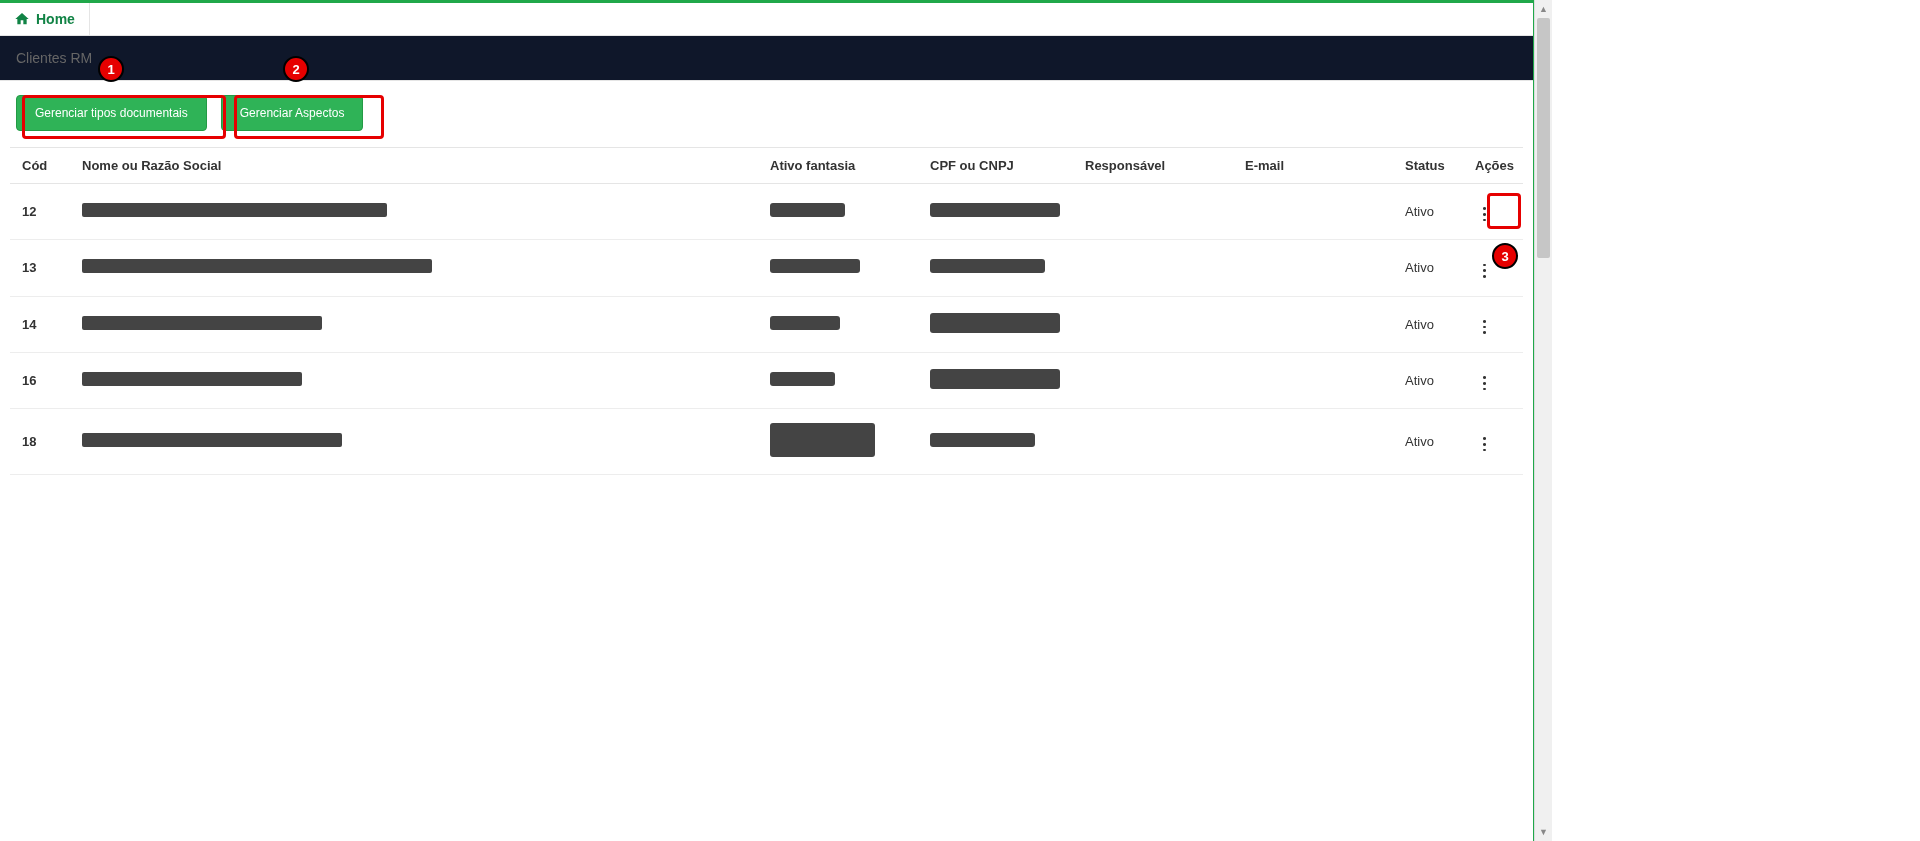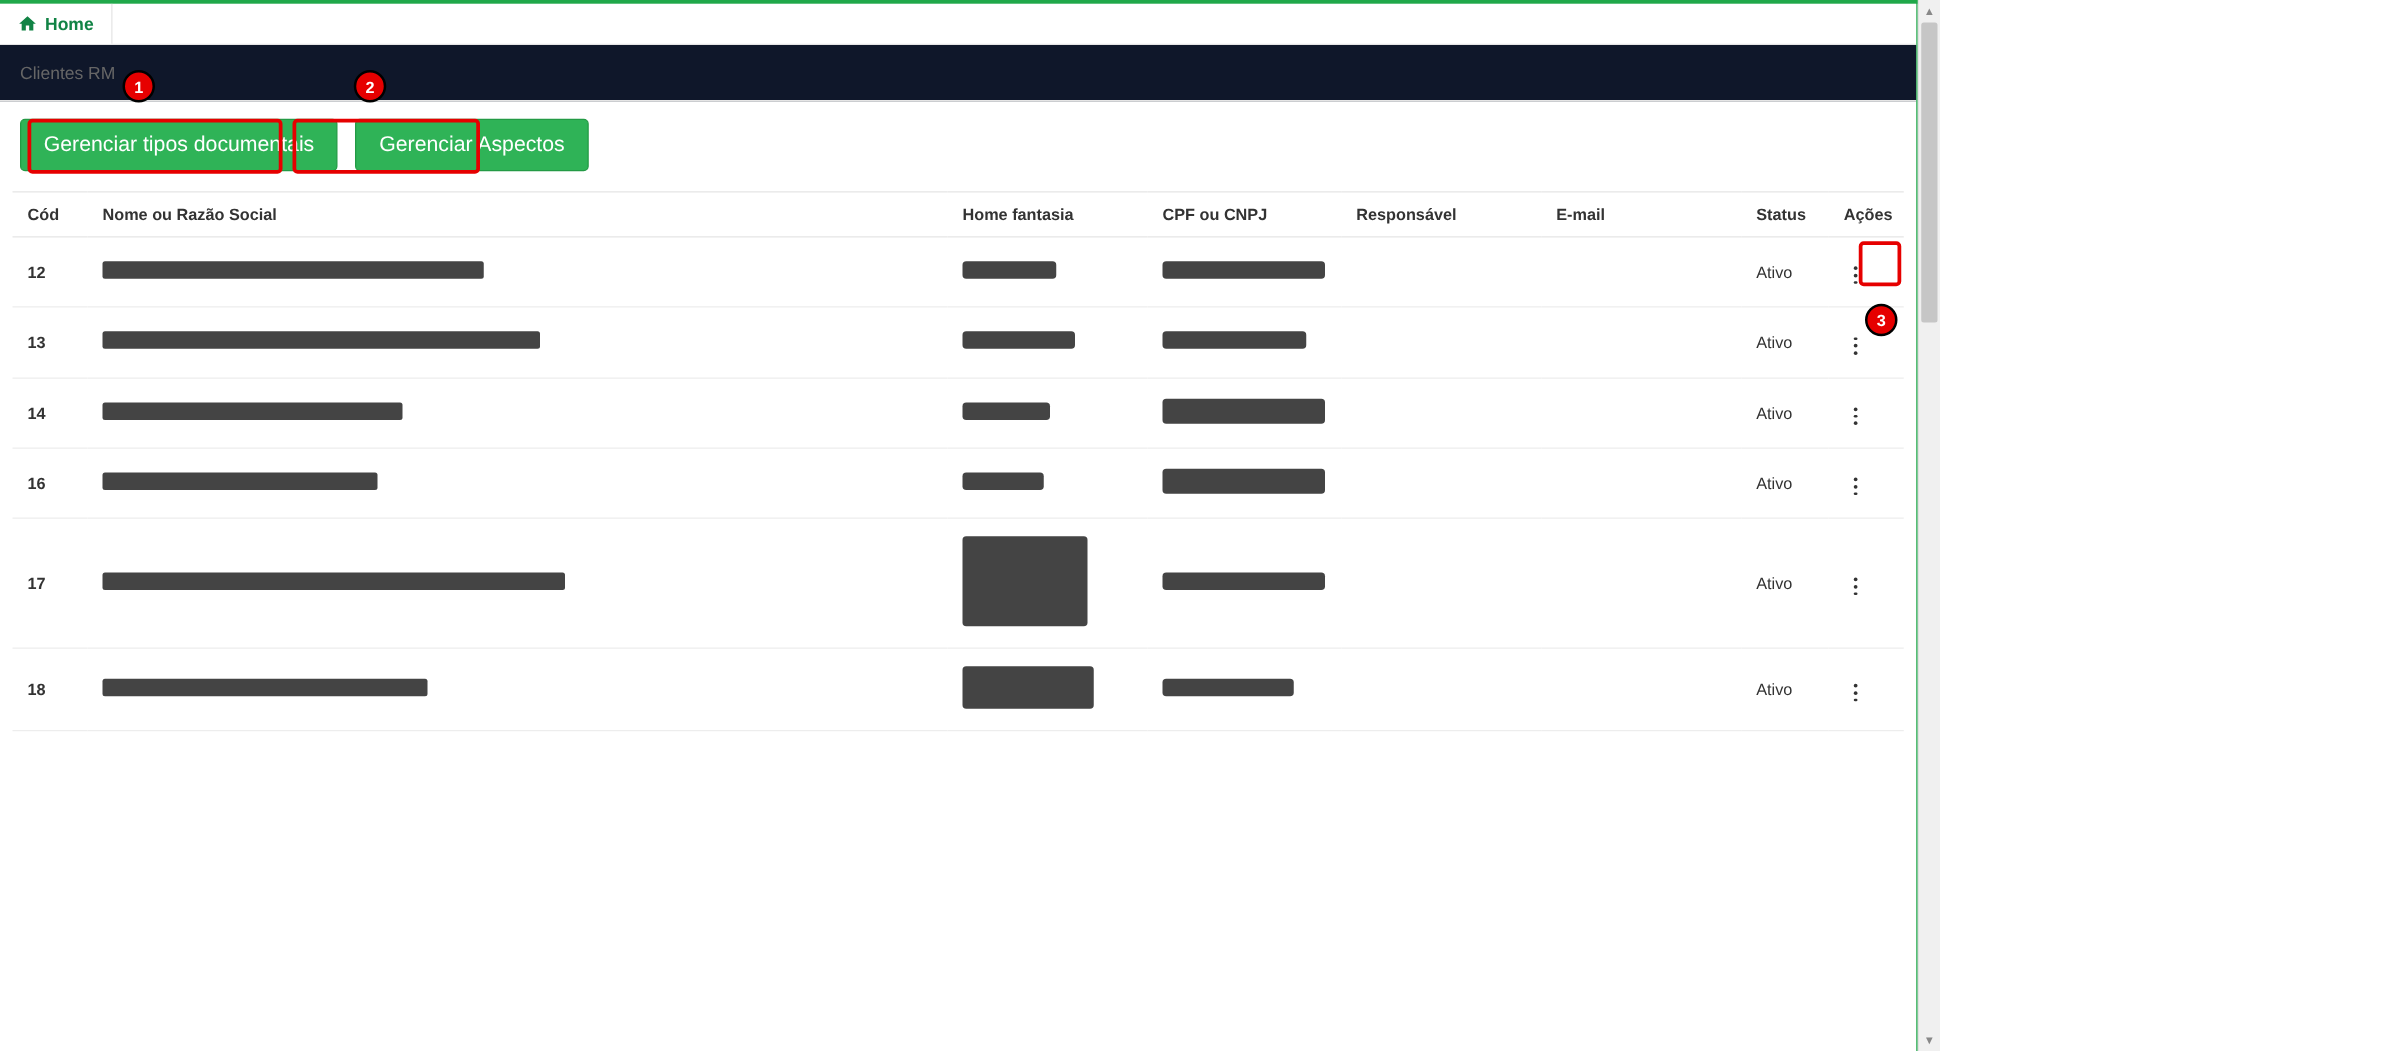--- a/index.html
+++ b/index.html
@@ -65,21 +65,21 @@
       padding: 14px 16px 16px 16px;
       display: flex;
       gap: 14px;
     }
     .btn-primary {
       background: #2fb357;
       color: #fff;
       border: 1px solid #239a45;
       padding: 10px 18px;
       border-radius: 4px;
-      font-size: 17px;
+      font-size: 12px;
       font-weight: 500;
       cursor: pointer;
       white-space: nowrap;
     }
     
     .data-table {
       width: calc(100% - 20px);
       margin: 0 10px;
       border-collapse: collapse;
       table-layout: fixed;
@@ -225,21 +225,21 @@
             <col class="col-cpf">
             <col class="col-resp">
             <col class="col-email">
             <col class="col-status">
             <col class="col-acoes">
         </colgroup>
         <thead>
           <tr>
             <th>Cód</th>
             <th>Nome ou Razão Social</th>
-            <th>Home fantasia</th>
+            <th>Ativo fantasia</th>
             <th>CPF ou CNPJ</th>
             <th>Responsável</th>
             <th>E-mail</th>
             <th>Status</th>
             <th>Ações</th>
           </tr>
         </thead>
         <tbody id="table-body">
             <tr>
               <td class="code-cell">12</td>
@@ -291,34 +291,20 @@
               <td></td>
               <td></td>
               <td>Ativo</td>
               <td><button class="actions-btn" title="more">
                   <span></span>
                   <span></span>
                   <span></span>
                 </button></td>
             </tr>
             <tr>
-              <td class="code-cell">17</td>
-              <td><span class="redacted" style="width: 370px;"></span></td>
-              <td><span class="redacted-block" style="width: 100px; height: 72px;"></span></td>
-              <td><span class="redacted-block" style="width: 130px; height: 14px;"></span></td>
-              <td></td>
-              <td></td>
-              <td>Ativo</td>
-              <td><button class="actions-btn" title="more">
-                  <span></span>
-                  <span></span>
-                  <span></span>
-                </button></td>
-            </tr>
-            <tr>
               <td class="code-cell">18</td>
               <td><span class="redacted" style="width: 260px;"></span></td>
               <td><span class="redacted-block" style="width: 105px; height: 34px;"></span></td>
               <td><span class="redacted-block" style="width: 105px; height: 14px;"></span></td>
               <td></td>
               <td></td>
               <td>Ativo</td>
               <td><button class="actions-btn" title="more">
                   <span></span>
                   <span></span>

